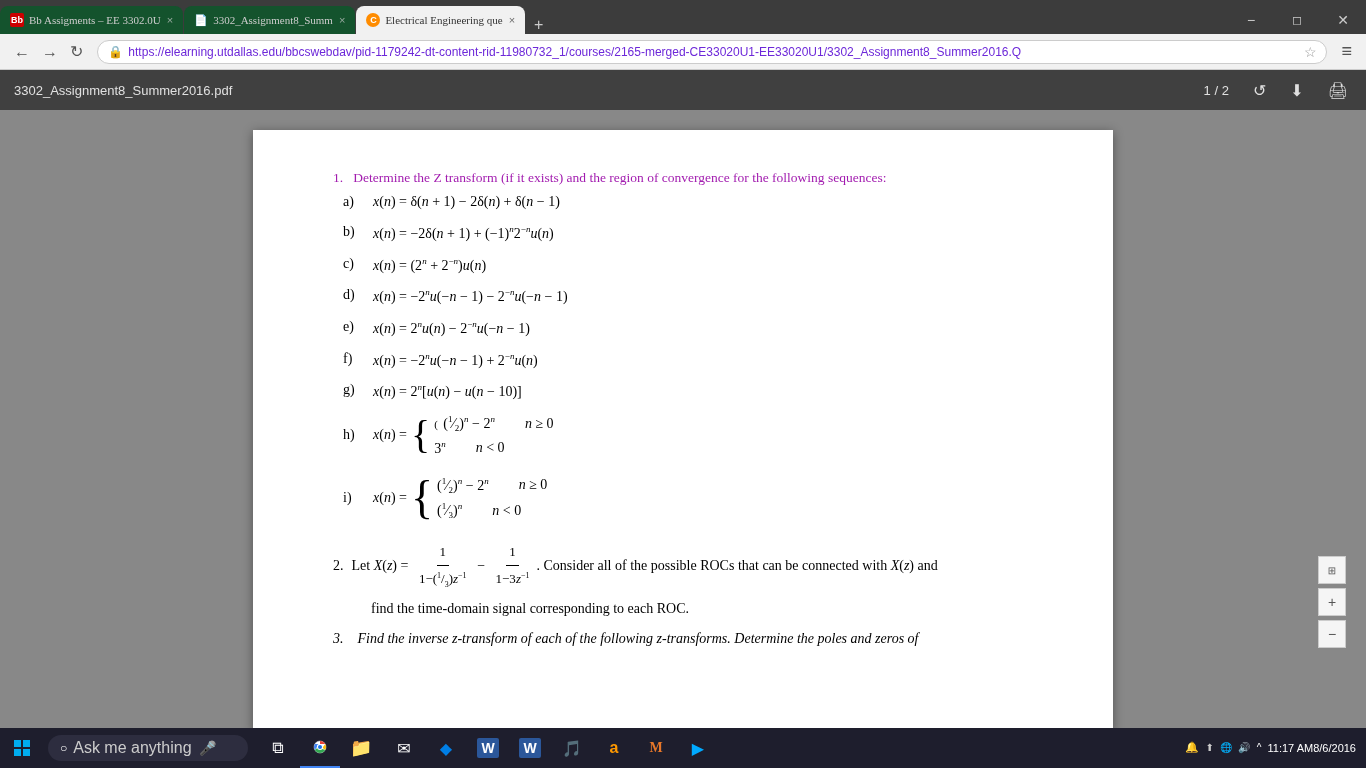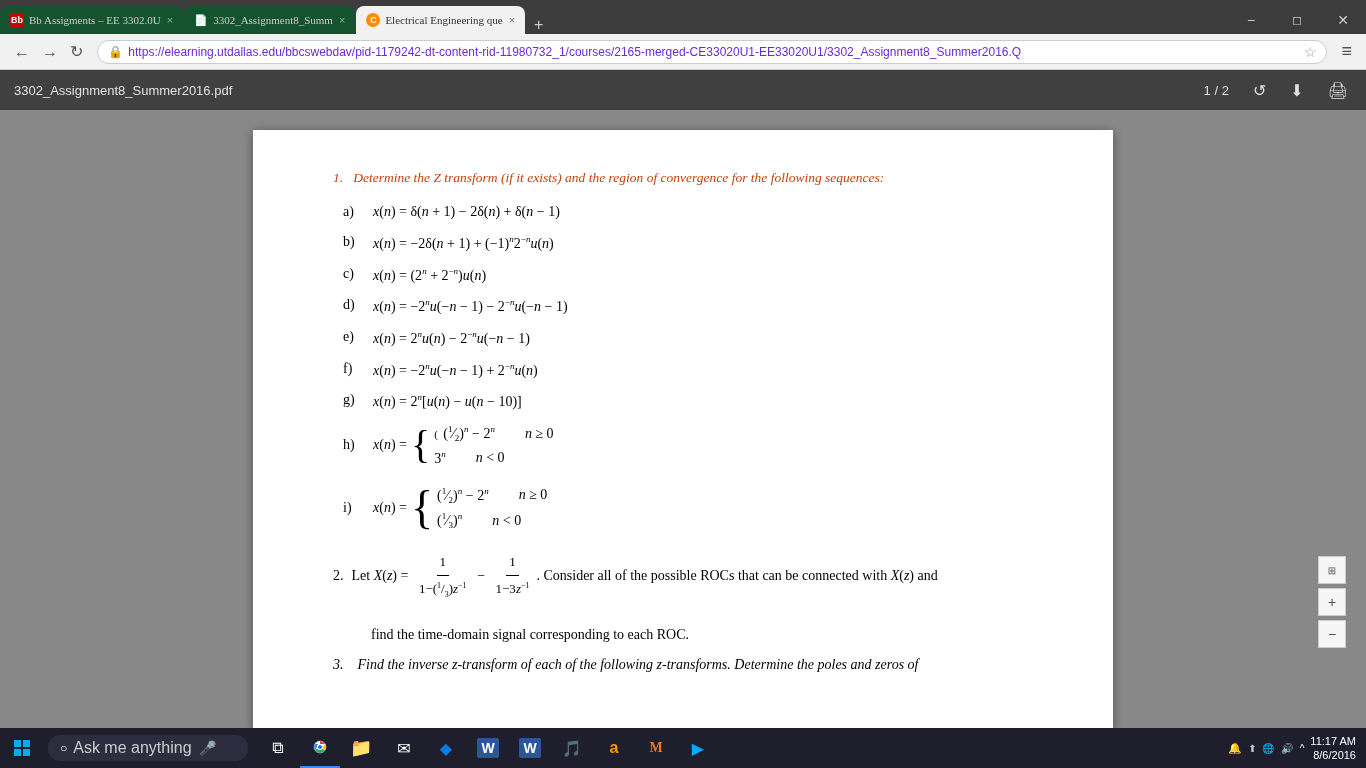--- a/index.html
+++ b/index.html
@@ -275,38 +275,36 @@
     .taskbar-systray {
       display: flex;
       align-items: center;
       gap: 6px;
       padding-right: 10px;
       color: #fff;
       font-size: 11px;
     }
     .taskbar-time {
       display: flex;
-      flex-direction: column;
       align-items: flex-end;
       font-size: 11px;
       color: #fff;
       line-height: 1.3;
     }
 
     .superscript {
       font-size: 9px;
       vertical-align: super;
     }
 
     .top-text {
       font-size: 13.5px;
       font-family: 'Times New Roman', Times, serif;
-      color: #c2410c;
-      margin-bottom: 18px;
-      font-style: italic;
+      color: #a21caf;
+      margin-bottom: 8px;
     }
   </style>
 </head>
 <body>
 
 <div class="browser-chrome">
   <div class="tab-bar">
 
     <div class="tab">
       <span class="tab-favicon" style="background:#cc0000;color:#fff;border-radius:2px;font-size:9px;font-weight:bold;width:14px;height:14px;">Bb</span>
@@ -475,21 +473,21 @@
           <span style="padding:0 3px;text-align:center;">1−(<sup style="font-size:8px;">1</sup>/<sub style="font-size:8px;">3</sub>)<i>z</i><sup style="font-size:8px;">−1</sup></span>
         </span>
         &nbsp;−&nbsp;
         
         <span style="display:inline-flex;flex-direction:column;align-items:center;vertical-align:middle;margin:0 4px;font-size:13px;">
           <span style="border-bottom:1px solid #000;padding:0 3px;text-align:center;">1</span>
           <span style="padding:0 3px;text-align:center;">1−3<i>z</i><sup style="font-size:8px;">−1</sup></span>
         </span>
         <span>. Consider all of the possible ROCs that can be connected with <i>X</i>(<i>z</i>) and</span>
       </div>
-      <div style="margin-top:24px;padding-left:38px;font-family:'Times New Roman',Times,serif;font-size:14px;">
+      <div style="margin-top:8px;padding-left:38px;font-family:'Times New Roman',Times,serif;font-size:14px;">
         find the time-domain signal corresponding to each ROC.
       </div>
     </div>
 
     <div style="font-family:'Times New Roman',Times,serif;font-size:14px;font-style:italic;">
       <span>3. &nbsp;&nbsp;</span>
       <span>Find the inverse z-transform of each of the following z-transforms. Determine the poles and zeros of</span>
     </div>
 
   </div>

